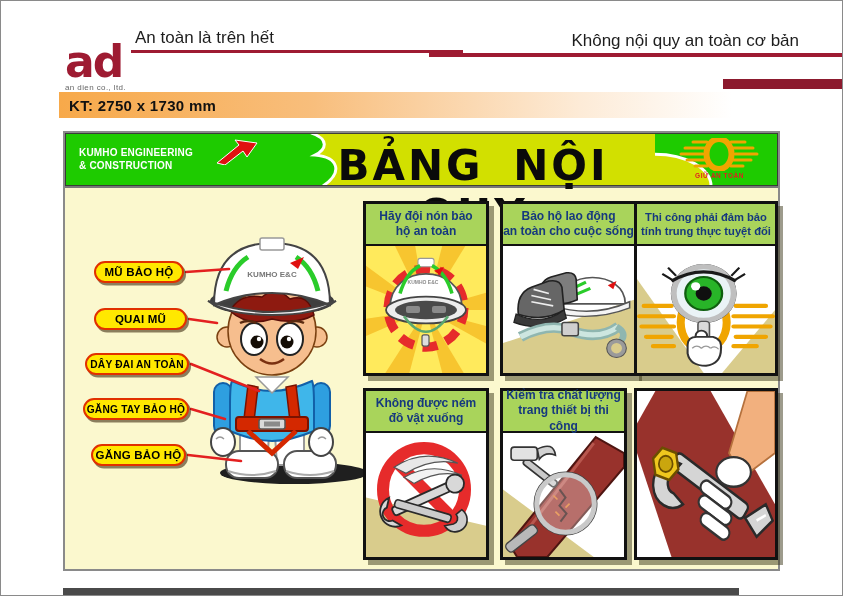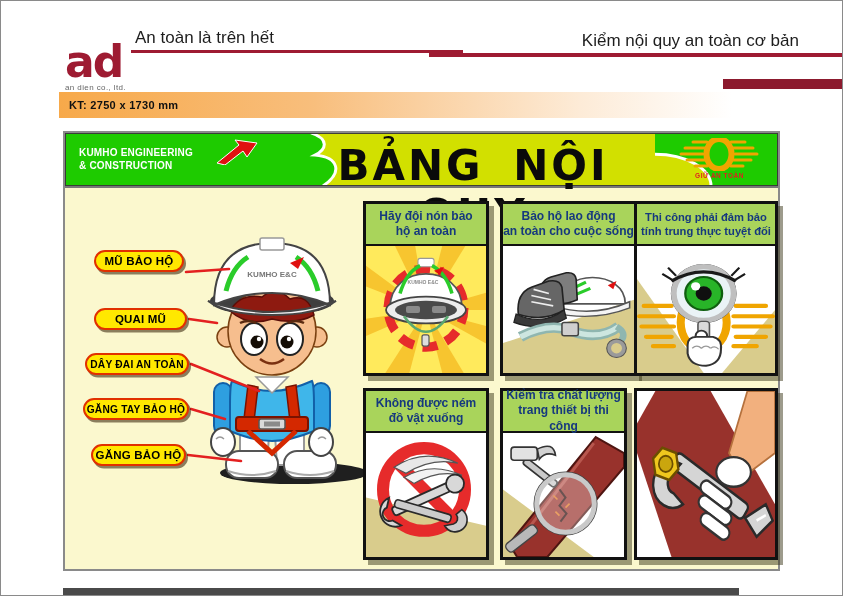--- a/index.html
+++ b/index.html
@@ -12,21 +12,21 @@
         font-size:44px;line-height:46px;color:#9E1B32;letter-spacing:-2px;}
   .brand .sub{font-size:8px;color:#666;letter-spacing:.4px;margin-top:-2px;}
   .tagline-left{position:absolute;left:134px;top:27px;font-size:17px;color:#1d1d1d;}
   .tagline-right{position:absolute;right:43px;top:30px;font-size:17px;color:#1d1d1d;}
   .rule{position:absolute;background:#9E1B32;}
   .accent-bar{position:absolute;left:722px;top:78px;width:121px;height:10px;background:#8C1A2E;}
   
   .size-strip{position:absolute;left:58px;top:91px;width:724px;height:26px;
         background:linear-gradient(90deg,#F7A94A 0%,#F8BE7C 35%,#FDEBD7 72%,#FFFFFF 93%);
         display:flex;align-items:center;}
-  .size-strip span{font-size:11px;font-weight:600;color:#111;padding-left:10px;letter-spacing:.3px;}
+  .size-strip span{font-size:15px;font-weight:600;color:#111;padding-left:10px;letter-spacing:.3px;}
   
   .board{position:absolute;left:62px;top:130px;width:717px;height:440px;background:#FBF8CE;
         border:2px solid #8a8a8a;}
   .bheader{position:absolute;left:0;top:0;width:713px;height:55px;display:block;border-bottom:2px solid #777;}
   .company{position:absolute;left:14px;top:13px;color:#FFF;font-weight:bold;font-size:10px;line-height:1.3;letter-spacing:.2px;}
   .company-arrow{position:absolute;left:150px;top:4px;}
   .btitle{position:absolute;left:232px;top:8px;width:352px;text-align:center;
         font-family:"DejaVu Sans","Liberation Sans",sans-serif;font-weight:bold;font-size:42px;
         letter-spacing:3px;word-spacing:12px;color:#0a0a0a;}
   .ologo{position:absolute;left:598px;top:5px;}
@@ -53,21 +53,21 @@
 <body>
 
 <div class="page">
 
   <div class="brand">
     <div class="mark">ad</div>
     <div class="sub">an dien co., ltd.</div>
   </div>
   <div class="tagline-left">An toàn là trên hết</div>
   <div class="rule" style="left:130px;top:49px;width:332px;height:3px;"></div>
-  <div class="tagline-right">Kiểm nội quy an toàn cơ bản</div>
+  <div class="tagline-right">Không nội quy an toàn cơ bản</div>
   <div class="rule" style="left:428px;top:52px;width:415px;height:4px;"></div>
   <div class="accent-bar"></div>
 
   <div class="size-strip">
     <span>KT:  2750 x 1730 mm</span>
   </div>
 
   <div class="board">
     <svg class="bheader" viewBox="0 0 713 55" preserveAspectRatio="none">
       <rect width="713" height="55" fill="#D2E000"></rect>
@@ -139,21 +139,21 @@
   <svg style="position:absolute;left:180px;top:258px;" width="120" height="210" viewBox="0 0 120 210">
     <g stroke="#E32020" stroke-width="2.6" stroke-linecap="round">
       <line x1="5" y1="13" x2="48" y2="10"></line>
       <line x1="8" y1="60" x2="36" y2="64"></line>
       <line x1="10" y1="105" x2="78" y2="132"></line>
       <line x1="10" y1="150" x2="44" y2="160"></line>
       <line x1="7" y1="196" x2="60" y2="202"></line>
     </g>
   </svg>
 
-  <div class="pill" style="left:93px;top:249px;width:90px;">
+  <div class="pill" style="left:93px;top:260px;width:90px;">
       <span>MŨ BẢO HỘ</span>
     </div>
   <div class="pill" style="left:93px;top:307px;width:93px;">
       <span>QUAI  MŨ</span>
     </div>
   <div class="pill small" style="left:84px;top:352px;width:104px;">
       <span>DÂY ĐAI AN TOÀN</span>
     </div>
   <div class="pill small" style="left:82px;top:397px;width:106px;">
       <span>GĂNG TAY BẢO HỘ</span>

